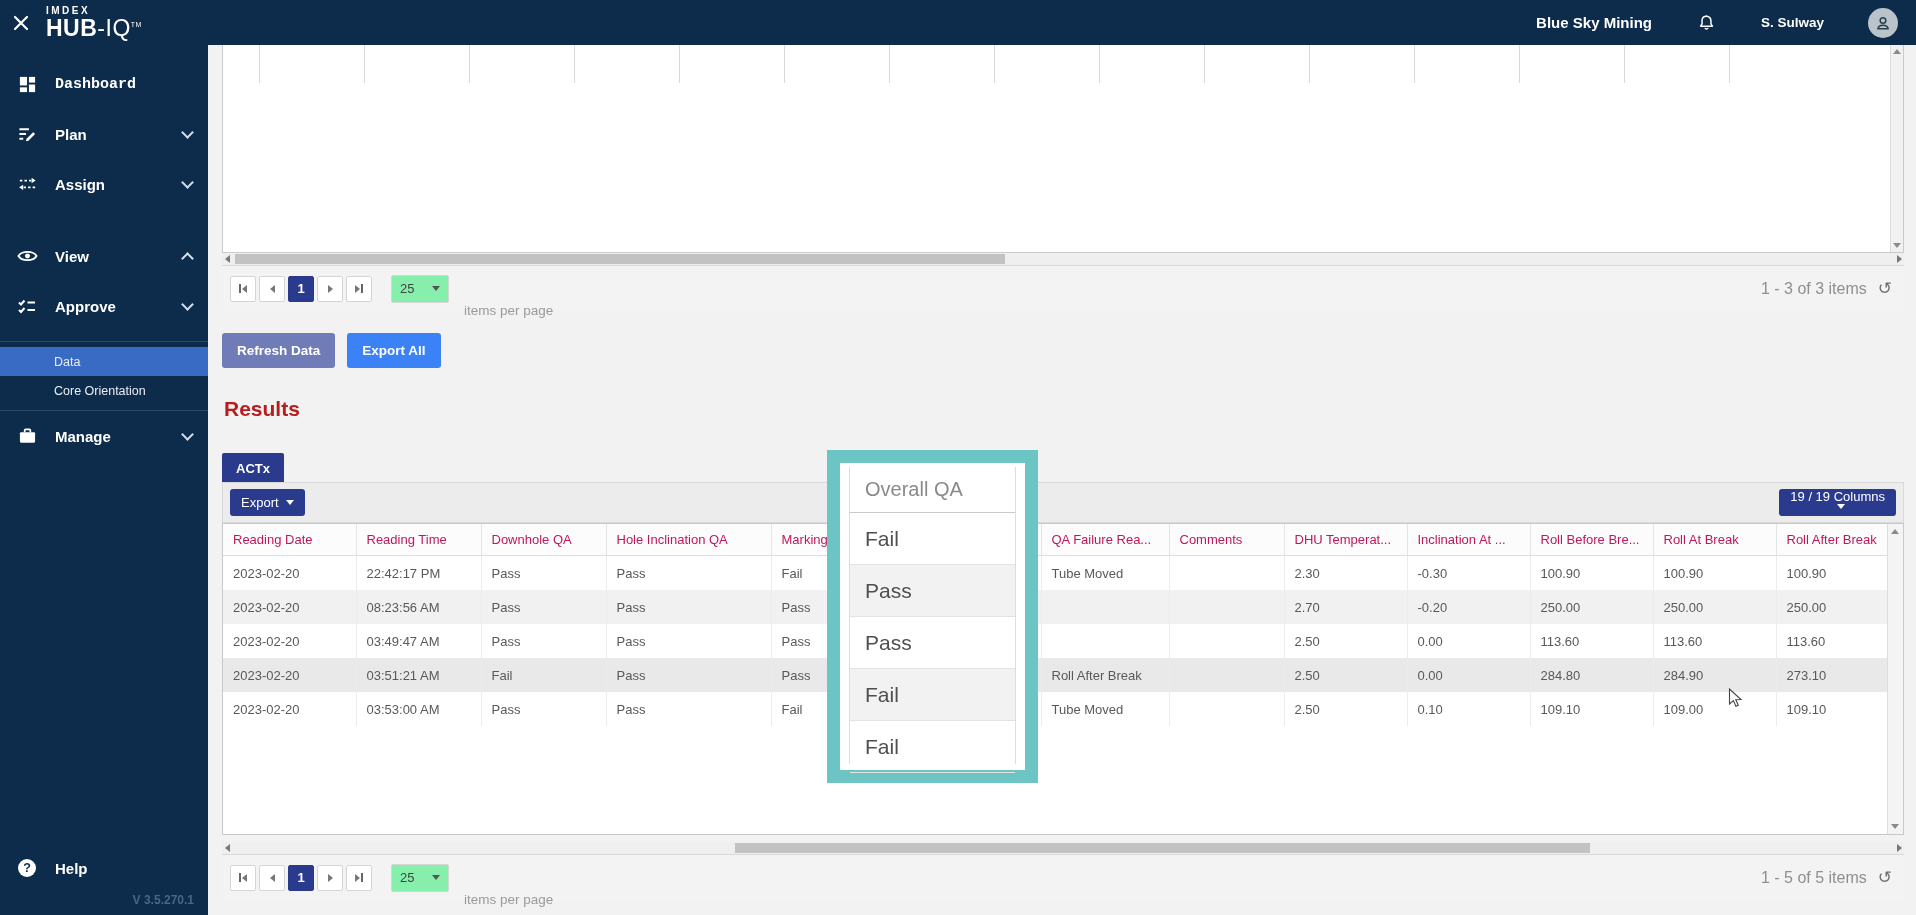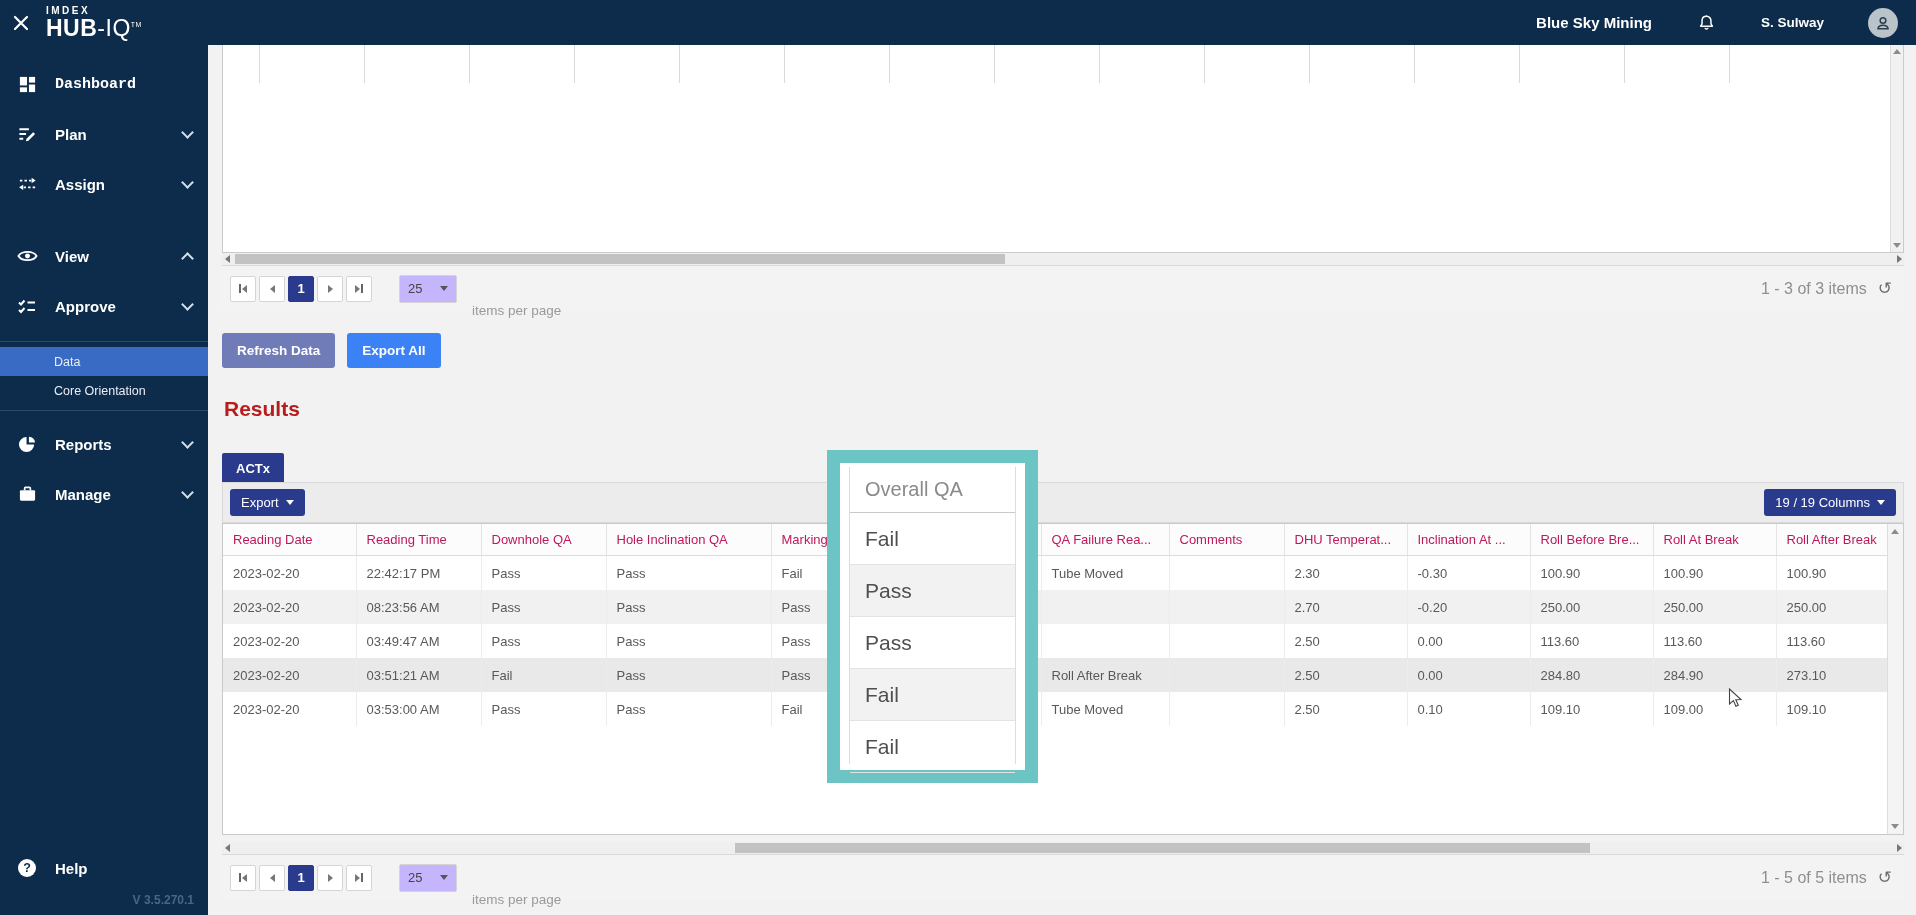--- a/index.html
+++ b/index.html
@@ -65,21 +65,21 @@
   .pager-row{position:absolute;left:14px;width:1682px;height:46px;background:#f3f3f3;
              border-top:1px solid #d9d9d9;display:flex;align-items:center;gap:3px;
              padding-left:8px;box-sizing:border-box;}
   .pager-top{top:220px;}
   .pager-bottom{top:809px;}
   .pg-btn{width:26px;height:26px;background:#fff;border:1px solid #d5d5d5;border-radius:2px;
           display:flex;align-items:center;justify-content:center;gap:1px;color:#666;
           font-size:13px;cursor:pointer;padding:0;}
   .pg-active{background:#2a3b8e;border-color:#2a3b8e;color:#fff;font-weight:700;}
   .pg-bar{width:2px;height:9px;background:#666;}
-  .page-size{margin-left:24px;width:58px;height:28px;background:#c4b5fd;border:1px solid #d5d5d5;
+  .page-size{margin-left:16px;width:58px;height:28px;background:#86efac;border:1px solid #d5d5d5;
              border-radius:2px;display:flex;align-items:center;justify-content:space-between;
              padding:0 8px;font-size:13px;color:#444;cursor:pointer;box-sizing:border-box;}
   .caret-dn{width:0;height:0;border-left:4px solid transparent;border-right:4px solid transparent;
             border-top:5px solid #555;}
   .caret-w{width:0;height:0;border-left:4px solid transparent;border-right:4px solid transparent;
            border-top:5px solid #fff;margin-left:7px;}
   .pg-label{margin-left:12px;color:#9a9a9a;font-size:13.5px;margin-top:44px;}
   .pg-range{margin-left:auto;color:#8f8f8f;font-size:16px;}
   .pg-refresh{color:#6f6f6f;font-size:17px;margin:0 12px 0 8px;cursor:pointer;line-height:1;}
 
@@ -94,21 +94,21 @@
   .tab{position:absolute;left:14px;top:408px;height:30px;background:#2a3b8e;color:#fff;
        font-size:13px;font-weight:600;display:flex;align-items:center;padding:0 14px;
        border-radius:2px 2px 0 0;cursor:pointer;}
 
   .toolbar{position:absolute;left:14px;top:437px;width:1682px;height:41px;background:#ececec;
            border:1px solid #d9d9d9;box-sizing:border-box;}
   .btn-sm{position:absolute;top:6px;height:27px;background:#2a3b8e;color:#fff;border:none;
           border-radius:3px;font-size:13px;display:flex;align-items:center;padding:0 11px;
           cursor:pointer;font-family:"Liberation Sans",sans-serif;}
   .btn-export{left:7px;}
-  .btn-columns{right:7px;}
+  .btn-columns{right:7px;flex-direction:column;}
 
   .results-grid{position:absolute;left:14px;top:478px;width:1682px;height:312px;background:#fff;
                 border:1px solid #c9c9c9;box-sizing:border-box;overflow:hidden;}
   .results-grid table{border-collapse:collapse;table-layout:fixed;width:1665px;}
   .results-grid th{height:31px;background:#fcfcfc;border-bottom:1px solid #dcdcdc;
                    border-right:1px solid #e4e4e4;font-weight:400;color:#be185d;text-align:left;
                    padding:0 4px 0 10px;font-size:13px;white-space:nowrap;overflow:hidden;}
   .results-grid td{height:34px;border-right:1px solid #ececec;color:#595959;font-size:13px;
                    padding:0 4px 0 10px;white-space:nowrap;overflow:hidden;}
   .results-grid tbody tr:nth-child(2n){background:#f1f1f1;}
@@ -220,30 +220,20 @@
       <span class="nav-label">Approve</span>
       <span class="chev"></span>
     </div>
     <div class="subnav">
       <div class="sub-item active">
         <span>Data</span>
       </div>
       <div class="sub-item">
         <span>Core Orientation</span>
       </div>
-    </div>
-    <div class="nav-item" style="margin-top:8px;">
-      <span class="nav-icon">
-        <svg width="19" height="19" viewBox="0 0 20 20">
-            <path d="M9 10 V2 A8 8 0 1 0 17 10z" fill="#fff"></path>
-            <path d="M11.5 8 V1.8 A7 7 0 0 1 18 8z" fill="#fff"></path>
-          </svg>
-      </span>
-      <span class="nav-label">Reports</span>
-      <span class="chev"></span>
     </div>
     <div class="nav-item">
       <span class="nav-icon">
         <svg width="19" height="18" viewBox="0 0 20 19">
             <path d="M7 5.5V3.5 a1 1 0 0 1 1-1 h4 a1 1 0 0 1 1 1 V5.5" fill="none" stroke="#fff" stroke-width="1.8"></path>
             <rect x="2" y="5.5" width="16" height="11" rx="1.2" fill="#fff"></rect>
           </svg>
       </span>
       <span class="nav-label">Manage</span>
       <span class="chev"></span>

